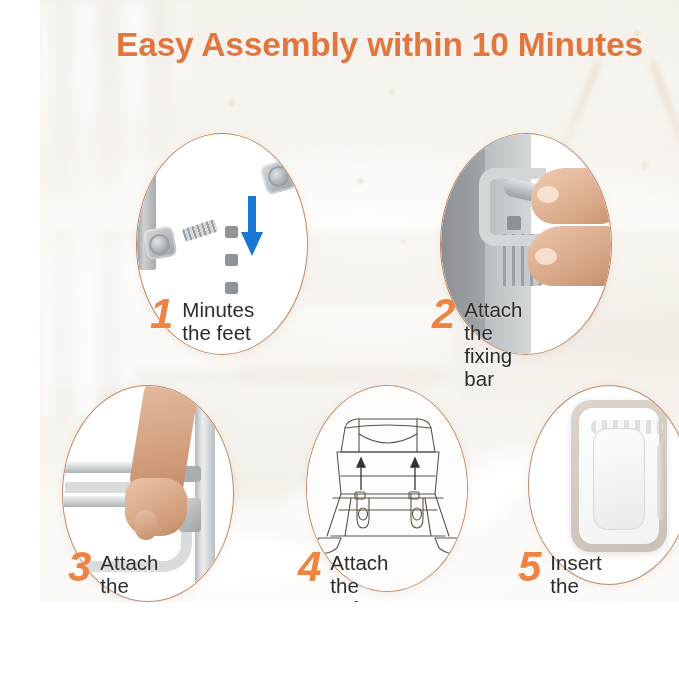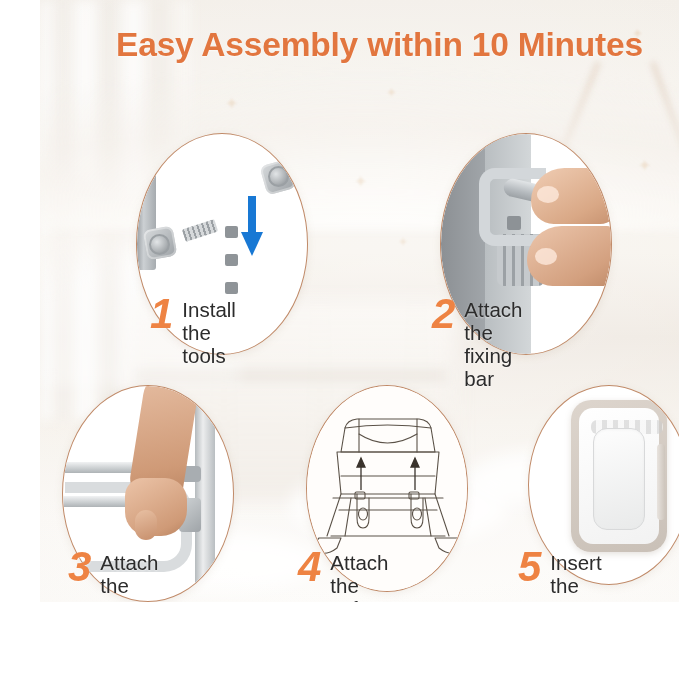--- a/index.html
+++ b/index.html
@@ -459,21 +459,21 @@
           <div class="s1-wheel" style="left:12px; top:100px;"></div>
           <svg class="s1-arrow" viewBox="0 0 22 62">
             <rect x="7" y="0" width="8" height="40" fill="#1878d4"></rect>
             <polygon points="0,36 22,36 11,60" fill="#1878d4"></polygon>
           </svg>
         </div>
       </div>
     </div>
     <div class="caption" style="left:110px; top:295px;">
       <span class="step-num">1</span>
-      <span class="step-text">Install the tools</span>
+      <span class="step-text">Minutes the feet</span>
     </div>
   </div>
 
   <div class="step">
     <div class="bubble" style="left:400px; top:133px; width:170px; height:220px;">
       <div class="bubble-inner">
         <div class="art">
           <div class="s2-wall"></div>
           <div class="s2-wall2"></div>
           <div class="s2-teeth"></div>

